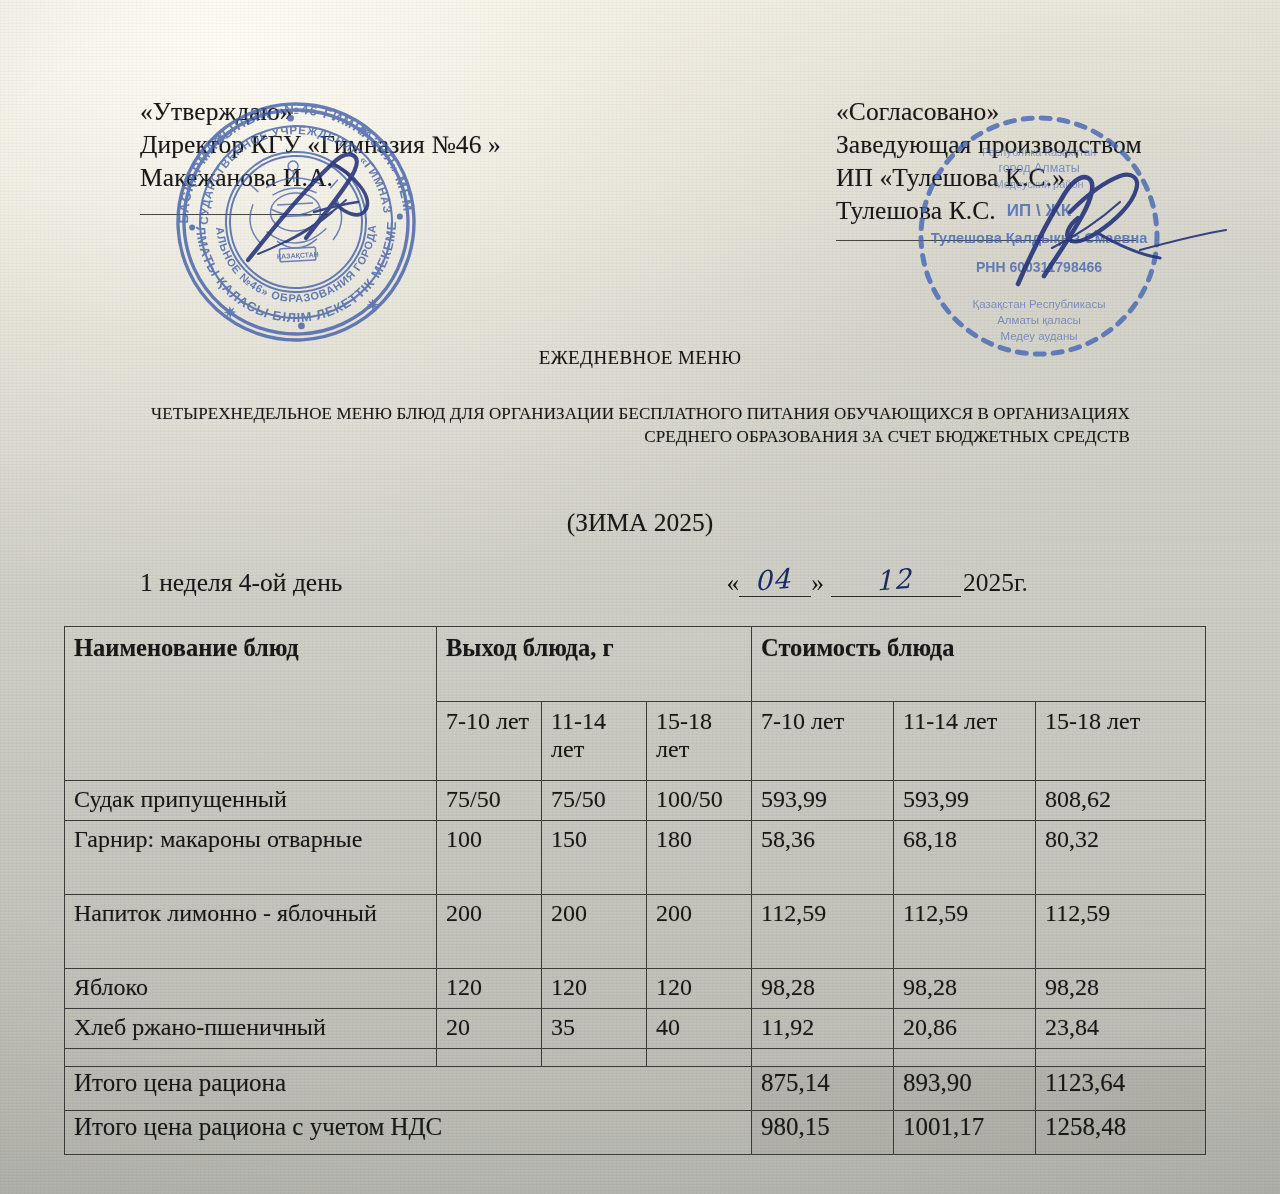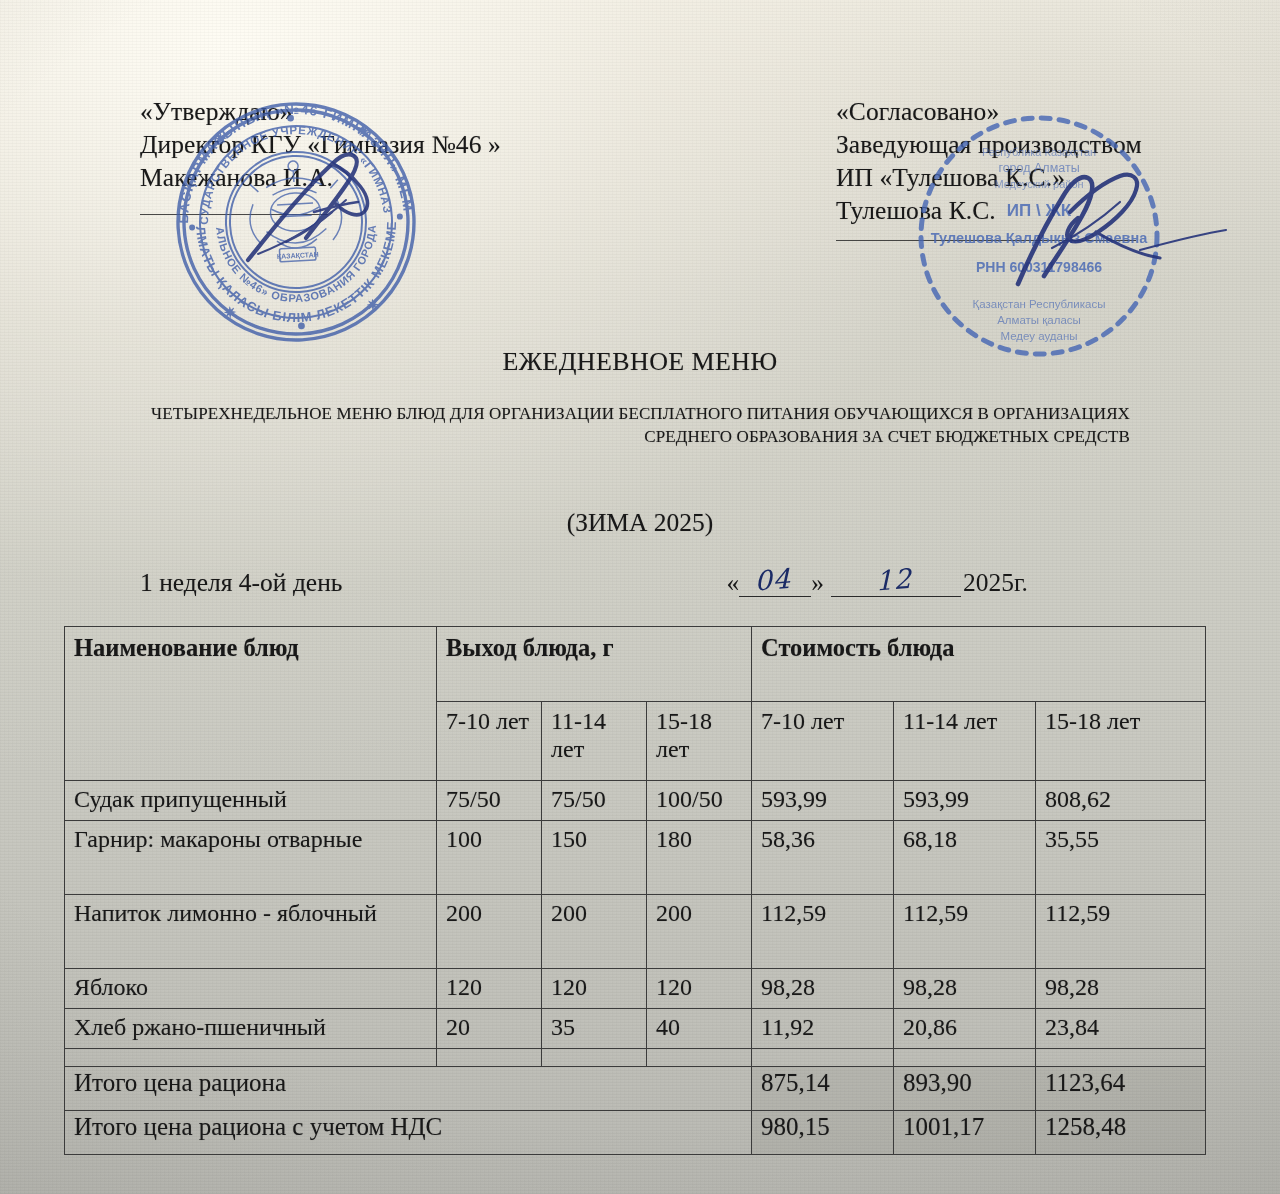--- a/index.html
+++ b/index.html
@@ -69,21 +69,21 @@
     opacity: .85;
   }
   #approve-right .sig-line { width: 300px; margin-top: 12px; }
 
   
   #daily-title {
     position: absolute;
     top: 347px;
     left: 0; right: 0;
     text-align: center;
-    font-size: 26px;
+    font-size: 19px;
     letter-spacing: 0.4px;
     text-shadow: 0 0 1px rgba(40,40,40,0.25);
   }
   #main-title {
     position: absolute;
     top: 402px;
     left: 150px;
     width: 980px;
     text-align: right;
     font-size: 17px;
@@ -398,21 +398,21 @@
           <td class="ink">593,99</td>
           <td class="ink">808,62</td>
         </tr>
         <tr class="row-item tall">
           <td class="ink">Гарнир: макароны отварные</td>
           <td class="ink">100</td>
           <td class="ink">150</td>
           <td class="ink">180</td>
           <td class="ink">58,36</td>
           <td class="ink">68,18</td>
-          <td class="ink">35,55</td>
+          <td class="ink">80,32</td>
         </tr>
         <tr class="row-item tall">
           <td class="ink">Напиток лимонно - яблочный</td>
           <td class="ink">200</td>
           <td class="ink">200</td>
           <td class="ink">200</td>
           <td class="ink">112,59</td>
           <td class="ink">112,59</td>
           <td class="ink">112,59</td>
         </tr>

